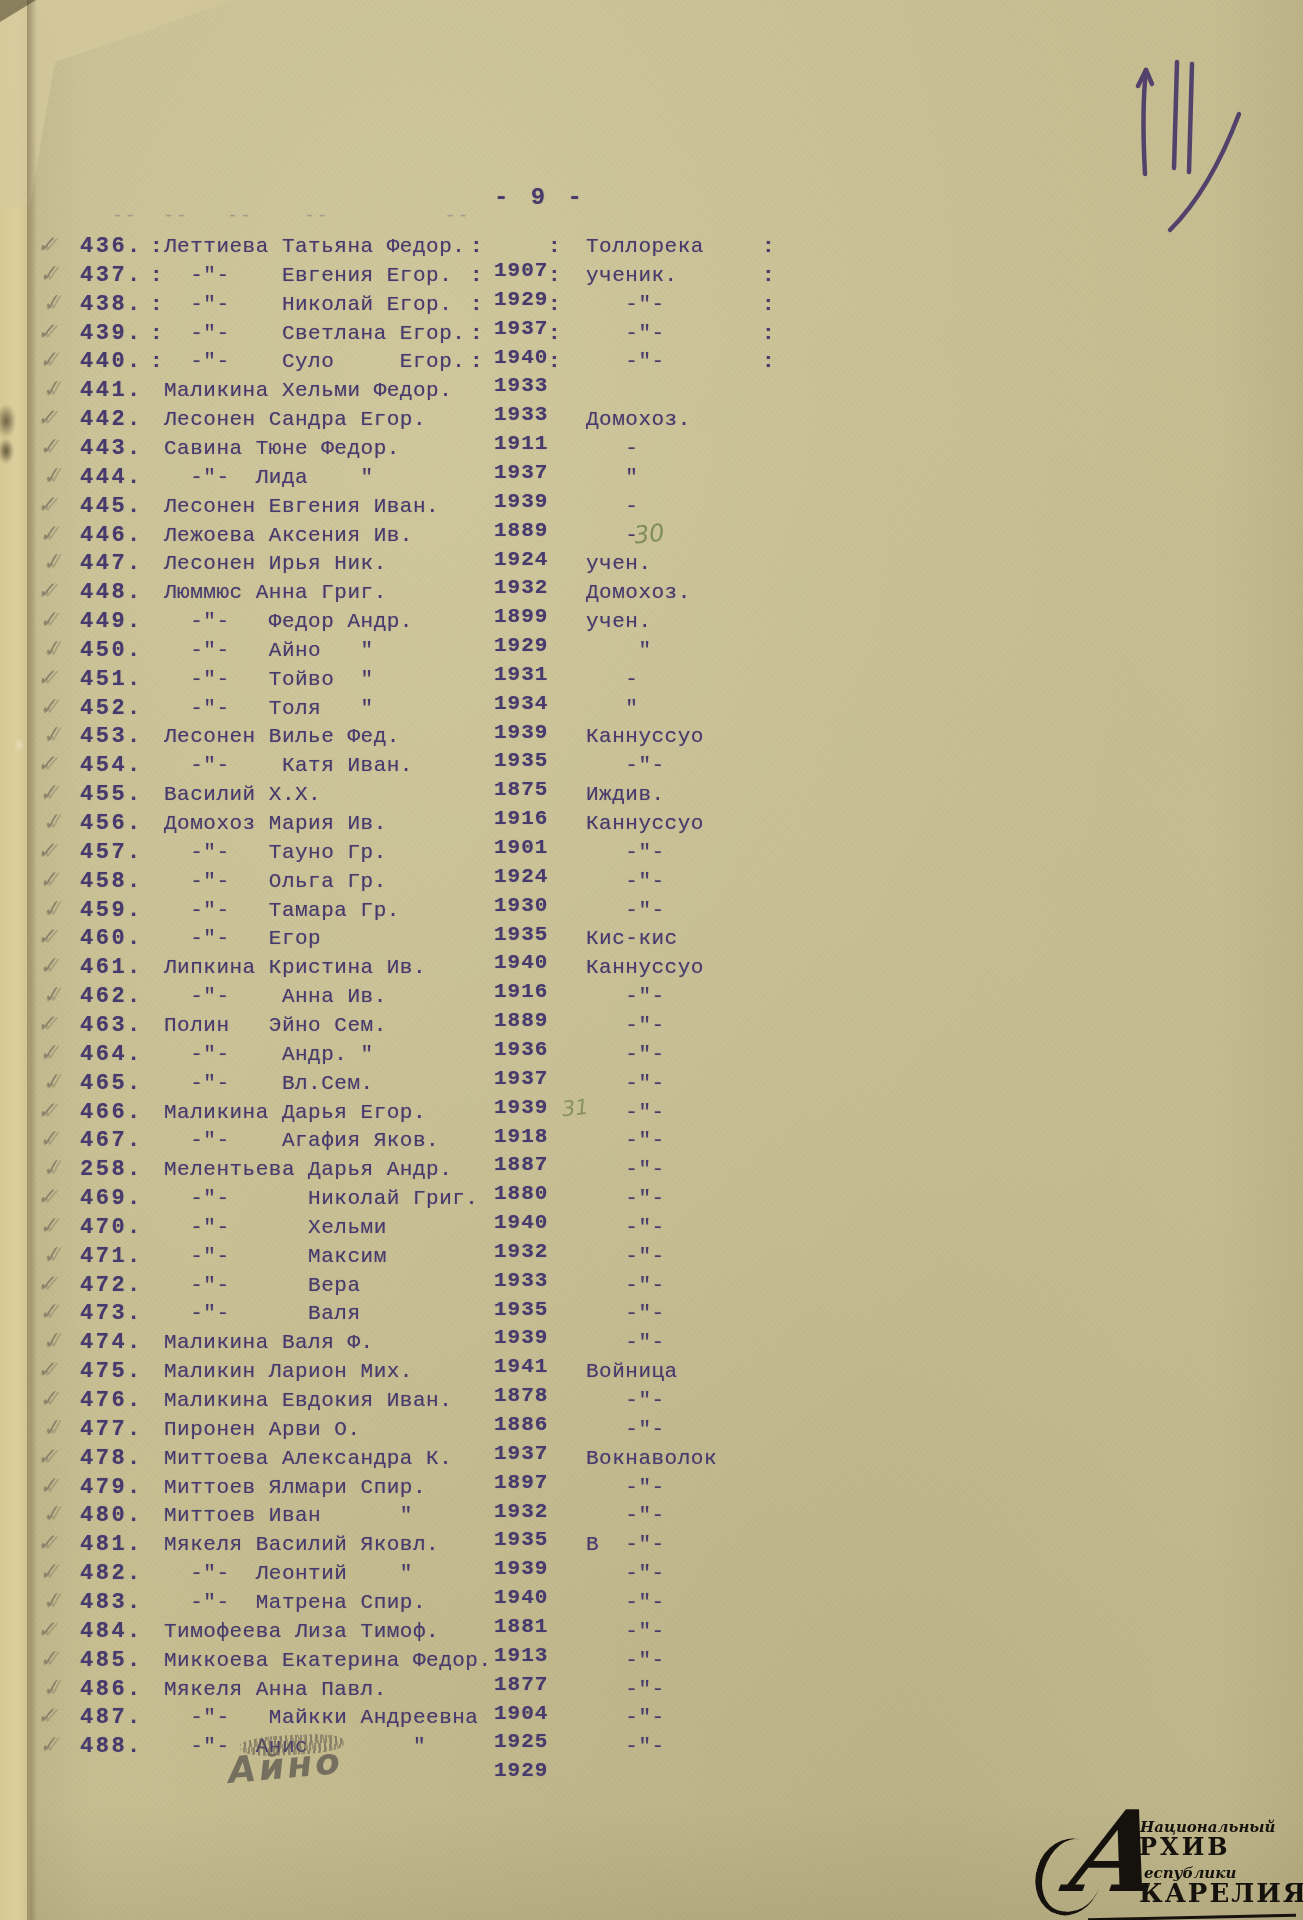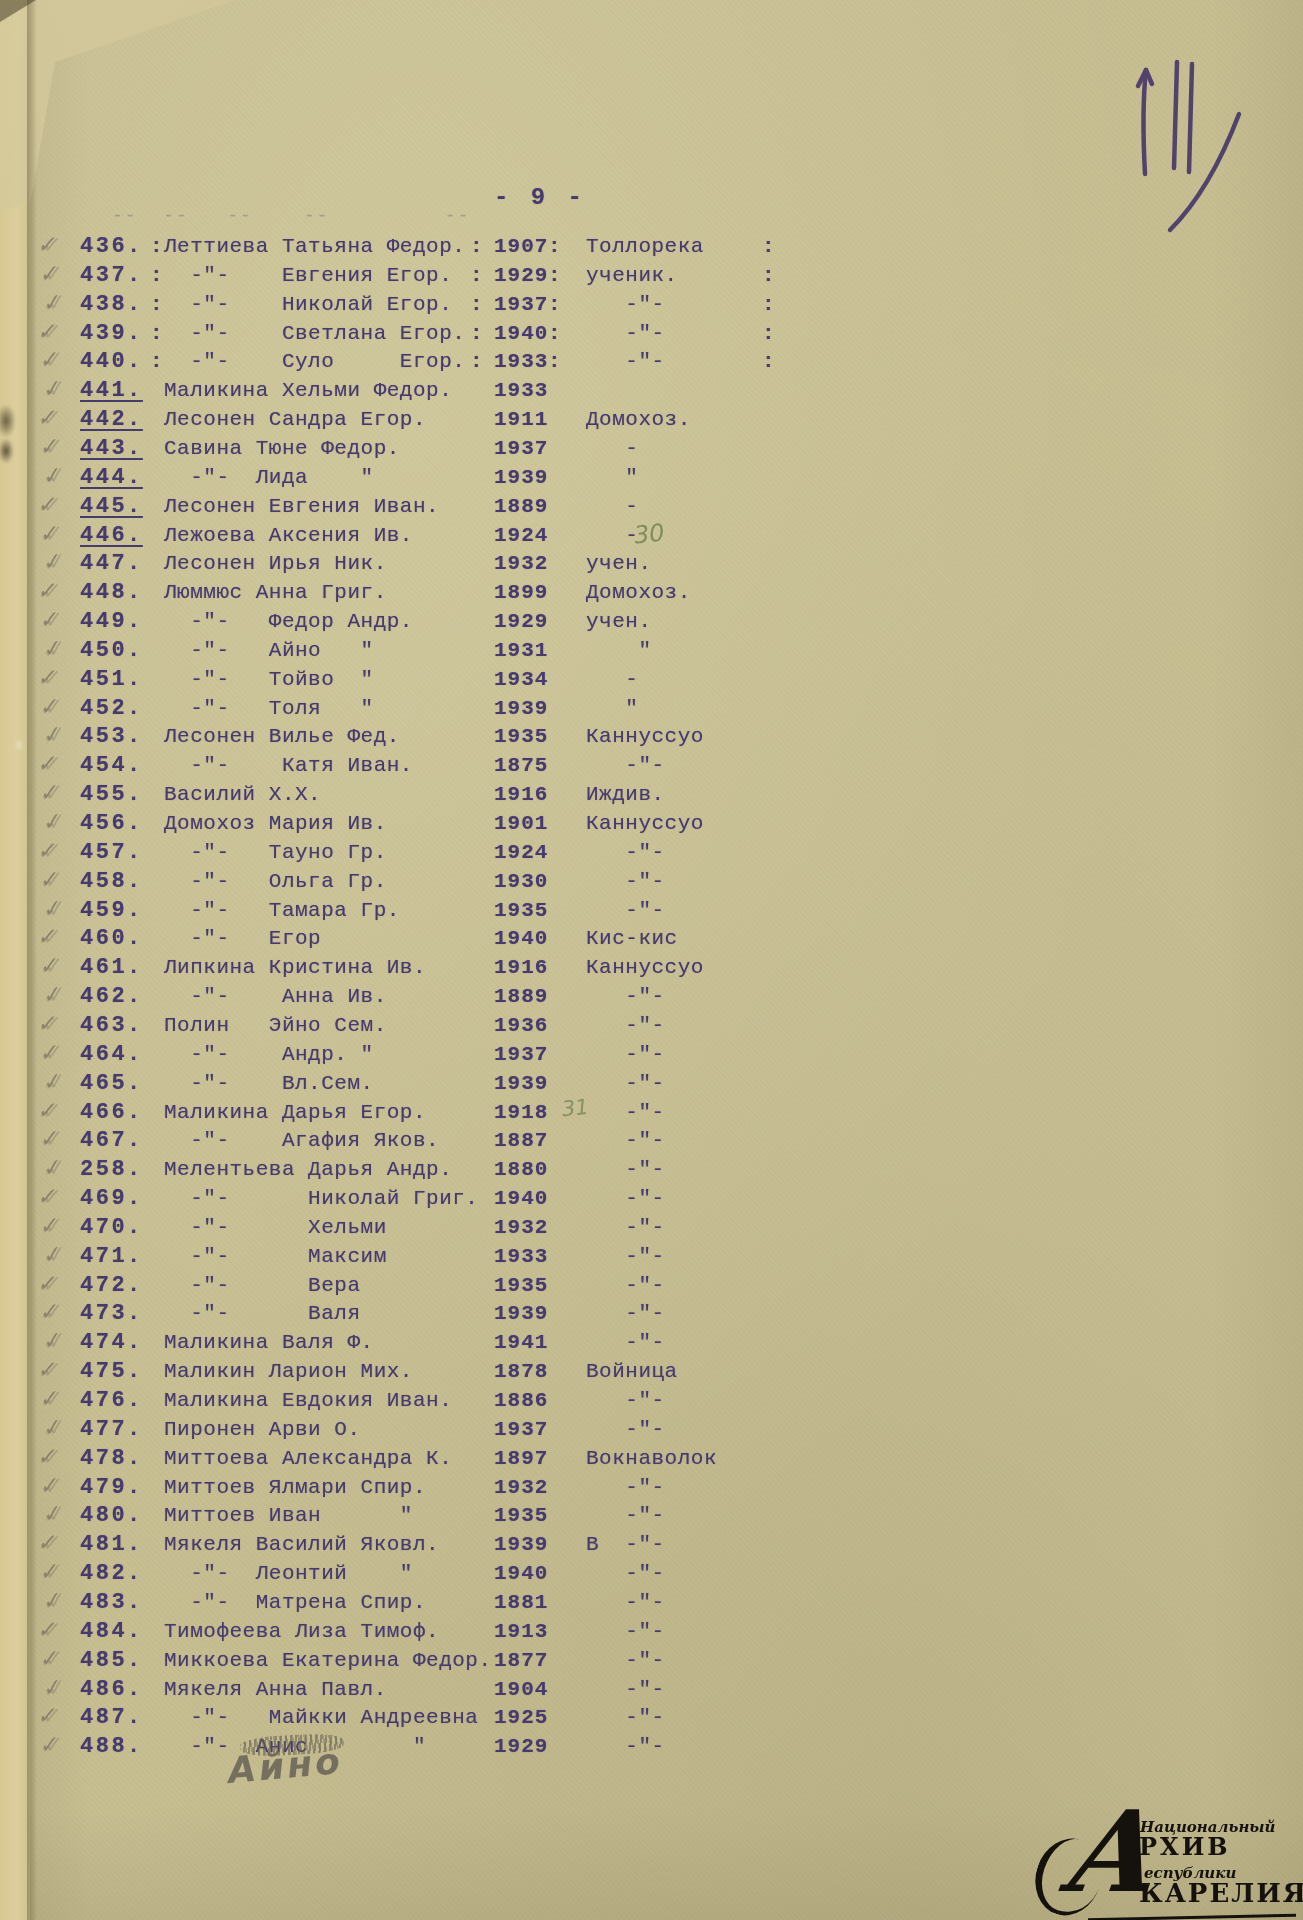--- a/index.html
+++ b/index.html
@@ -35,25 +35,25 @@
   .smudge{position:absolute;left:112px;top:206px;font-size:18px;letter-spacing:2px;opacity:.28;filter:blur(.6px);white-space:pre;}
 
   .row{position:absolute;left:0;width:100%;height:29px;font-size:21px;letter-spacing:.5px;line-height:28px;}
   .row span{position:absolute;white-space:pre;}
   .chk{left:42px;top:-1px;font-size:25px;color:#837b66;opacity:.88;
     transform:rotate(-7deg) skewX(-10deg);
     text-shadow:4px 1px 0 rgba(131,123,102,.5), -1px 1px 0 rgba(131,123,102,.35);}
   .row:nth-child(3n) .chk{transform:rotate(-11deg) skewX(-6deg);left:45px;}
   .row:nth-child(3n+1) .chk{transform:rotate(-4deg) skewX(-13deg);left:40px;}
   .num{left:80px;font-size:22px;font-weight:bold;letter-spacing:2.5px;}
-  .num.u{text-decoration:underline;text-underline-offset:4px;}
+  .num.u{text-underline-offset:4px;}
   .c0{left:150px;font-weight:bold;}
   .name{left:164px;}
   .c1{left:470px;font-weight:bold;}
-  .year{left:494px;font-weight:bold;letter-spacing:1px;}
+  .year{left:494px;font-weight:bold;letter-spacing:1px;margin-top:24px;}
   .c2{left:548px;font-weight:bold;}
   .occ{left:586px;text-align:center;}
   .tail{left:762px;font-weight:bold;}
 
   
   .hw-green{position:absolute;color:#76854f;font-family:"DejaVu Sans",sans-serif;
     font-size:24px;font-style:italic;transform:rotate(-6deg);opacity:.85;}
   .hw-446{left:634px;top:520px;}
   .hw-466{left:562px;top:1096px;font-size:21px;color:#7c8a5c;}
   .hw-aino{position:absolute;left:228px;top:1745px;color:#6d675a;font-family:"DejaVu Sans",sans-serif;

